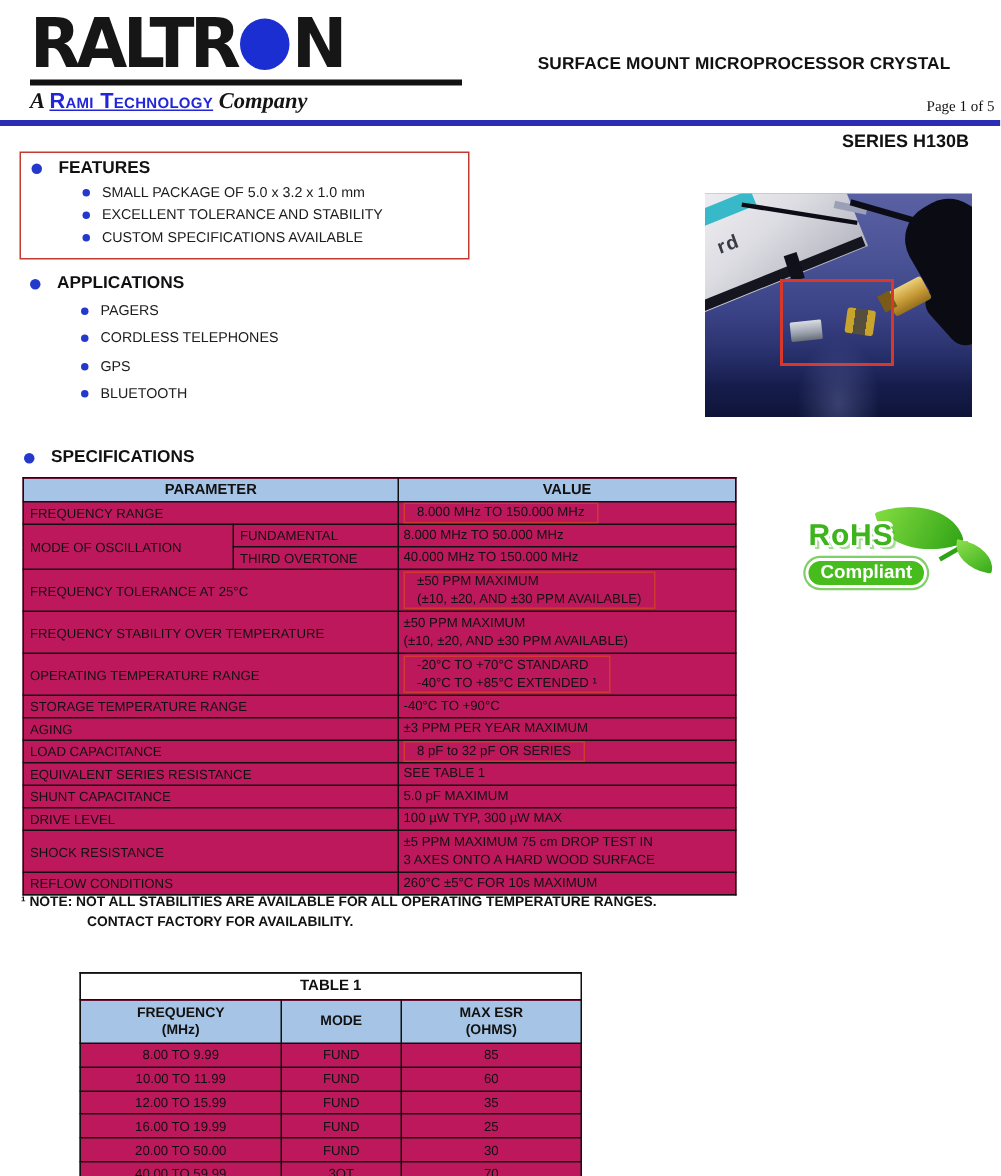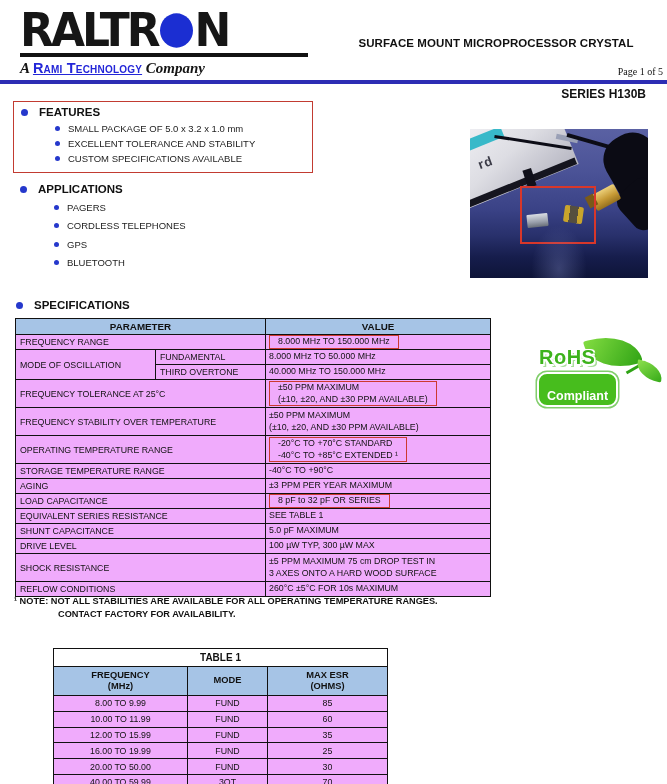--- a/index.html
+++ b/index.html
@@ -61,21 +61,21 @@
   .ph-gold {position:absolute; left:122px; top:60px; width:27px; height:17px; border-radius:2px;
             background:linear-gradient(180deg,#ecd07a 0%,#c69a36 55%,#96701e 100%); transform:rotate(-28deg);}
   .ph-gold-tip {position:absolute; left:117px; top:66px; width:9px; height:12px; background:#7a5a18; transform:rotate(-28deg);}
   .ph-xtal1 {position:absolute; left:57px; top:85px; width:21px; height:13px; border-radius:1px;
              background:linear-gradient(180deg,#d9dde3 0%,#9aa0ac 60%,#686e78 100%); transform:rotate(-6deg);}
   .ph-xtal2 {position:absolute; left:94px; top:77px; width:19px; height:17px; border-radius:2px;
              background:linear-gradient(90deg,#c9a42c 0 28%,#564f3e 28% 72%,#c9a42c 72% 100%); transform:rotate(8deg);}
   .ph-redbox {position:absolute; left:50px; top:57px; width:72px; height:54px; border:2px solid #d8372a;}
 
   
-  table {border-collapse:collapse; position:absolute; table-layout:fixed; background:#f0abfc;}
+  table {border-collapse:collapse; position:absolute; table-layout:fixed; background:#be185d;}
   #spec-table {left:15px; top:318px; width:475px; border:1.5px solid #111;}
   #spec-table th, #spec-table td {border:1px solid #111; color:#111; padding:0 3px; overflow:hidden;}
   #spec-table th {background:#a6c4e6; font-size:9.8px; height:15px; text-align:center;}
   #spec-table td.param {text-align:left; font-size:8.8px; padding-left:4px;}
   #spec-table td.val {text-align:left; font-size:8.8px; white-space:pre-line; line-height:1.3;}
   #spec-table tr.h1 td {height:14px;}
   #spec-table tr.h2 td {height:27px;}
   .redbox {display:inline-block; border:1.6px solid #cc3a30; padding:0 8px; white-space:pre-line;}
 
   
@@ -92,21 +92,21 @@
   
   .rohs {position:absolute; left:537px; top:340px; width:118px; height:66px;}
   .rohs-leaf-big {position:absolute; right:16px; top:-6px; width:52px; height:36px;
         background:linear-gradient(135deg,#83dc41,#2fa315); border-radius:4% 95% 10% 95%; transform:rotate(-16deg);}
   .rohs-leaf-small {position:absolute; right:-8px; top:22px; width:27px; height:18px;
         background:linear-gradient(135deg,#8ee04e,#35aa18); border-radius:4% 95% 10% 95%; transform:rotate(12deg);}
   .rohs-stem {position:absolute; right:8px; top:26px; width:22px; height:3px; background:#2fa315; transform:rotate(-30deg);}
   .rohs-title {position:absolute; left:2px; top:6px; font-size:20px; font-weight:bold; color:#3db31c; letter-spacing:.5px;
         text-shadow:-1.5px -1.5px 0 #fff, 1.5px -1.5px 0 #fff, -1.5px 1.5px 0 #fff, 1.5px 1.5px 0 #fff, 3px 3px 0 rgba(61,179,28,.45);}
   .rohs-pill {position:absolute; left:0px; top:32px; background:#47bd1d; color:#fff; font-weight:bold;
-        font-size:12.5px; padding:15px 8px 2px; border-radius:10px; border:2px solid #fff;
+        font-size:12.5px; padding:0 8px 2px; border-radius:10px; border:2px solid #fff;
         box-shadow:0 0 0 1.5px rgba(61,179,28,.65);}
 </style>
 </head>
 <body>
 
 <div class="page">
 
   <div class="logo">
     <div class="logo-word"><span>RALTR</span><span class="logo-o"></span><span>N</span></div>
     <div class="logo-rule"></div>

